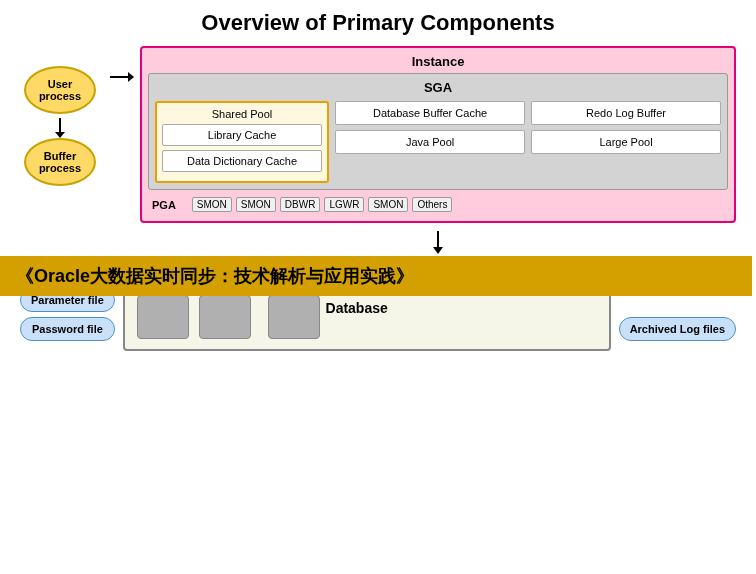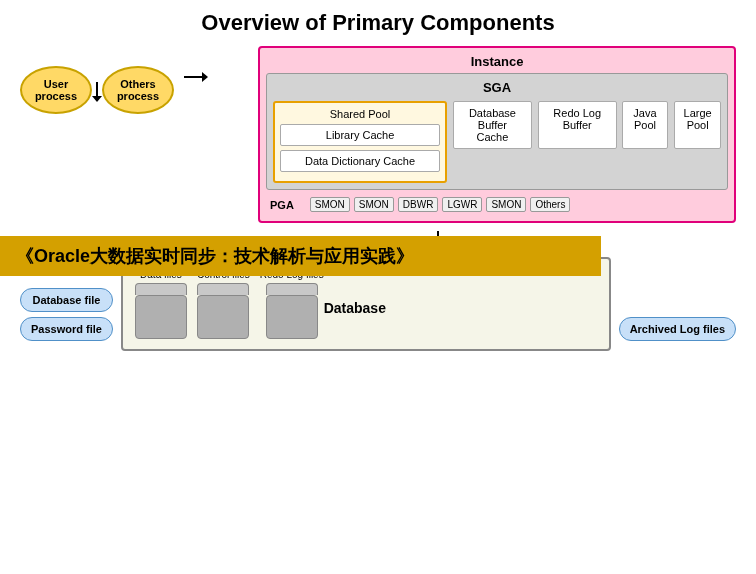--- a/index.html
+++ b/index.html
@@ -38,21 +38,21 @@
     .top-section {
       display: flex;
       align-items: flex-start;
       width: 100%;
       gap: 10px;
       margin-bottom: 8px;
     }
 
     .processes-col {
       display: flex;
-      flex-direction: row;
+      flex-direction: column;
       align-items: center;
       gap: 4px;
       margin-top: 20px;
       min-width: 80px;
     }
 
     .oval-box {
       background: #ffd966;
       border: 2px solid #c8a200;
       border-radius: 50%;
@@ -107,21 +107,20 @@
     }
 
     
     .instance-box {
       flex: 1;
       border: 2px solid #e0007a;
       background: #ffccdd;
       border-radius: 4px;
       padding: 6px;
       position: relative;
-      margin-left: 44px;
     }
 
     .instance-label {
       text-align: center;
       font-size: 13px;
       font-weight: bold;
       color: #000;
       margin-bottom: 4px;
     }
 
@@ -172,21 +171,21 @@
       text-align: center;
       font-size: 11px;
       color: #000;
       margin-bottom: 4px;
     }
 
     
     .sga-right {
       flex: 1;
       display: flex;
-      flex-direction: row;
+      flex-direction: column;
       gap: 5px;
     }
 
     .sga-right-top {
       display: flex;
       gap: 6px;
     }
 
     .sga-cell {
       background: #fff;
@@ -232,23 +231,23 @@
       border: 1px solid #999;
       background: #f0f0f0;
       padding: 1px 4px;
       border-radius: 2px;
       font-size: 10px;
     }
 
     
     .banner {
       position: absolute;
-      top: 236px;
+      top: 256px;
       left: 0;
-      width: 601px;
+      width: 752px;
       background: #d4a000;
       color: #000;
       padding: 8px 16px;
       font-size: 18px;
       font-weight: bold;
       z-index: 10;
       text-align: left;
     }
 
     
@@ -368,21 +367,21 @@
 
   <div class="page-title">Overview of Primary Components</div>
 
   <div class="diagram-area">
 
     <div class="top-section">
 
       <div class="processes-col">
         <div class="oval-box">User process</div>
         <div class="arrow-down"></div>
-        <div class="oval-box">Others process</div>
+        <div class="oval-box">Buffer process</div>
       </div>
 
       <div class="arrow-right-container">
         <div class="arrow-right"></div>
       </div>
 
       <div class="instance-box">
         <div class="instance-label">Instance</div>
 
         <div class="sga-box">
@@ -425,21 +424,21 @@
       </div>
     </div>
 
     <div style="width:2px;height:18px;background:#000;margin:0 auto;position:relative;left:60px;">
       <div style="position:absolute;bottom:-5px;left:-4px;border-left:5px solid transparent;border-right:5px solid transparent;border-top:7px solid #000;"></div>
     </div>
 
     <div class="bottom-section">
 
       <div class="left-files">
-        <div class="file-box">Database file</div>
+        <div class="file-box">Parameter file</div>
         <div class="file-box">Password file</div>
       </div>
 
       <div class="database-box">
         <div class="db-files-row">
 
           <div class="db-cylinder">
             <div class="cylinder-label">Data files</div>
             <div class="cylinder-top"></div>
             <div class="cylinder-body"></div>

